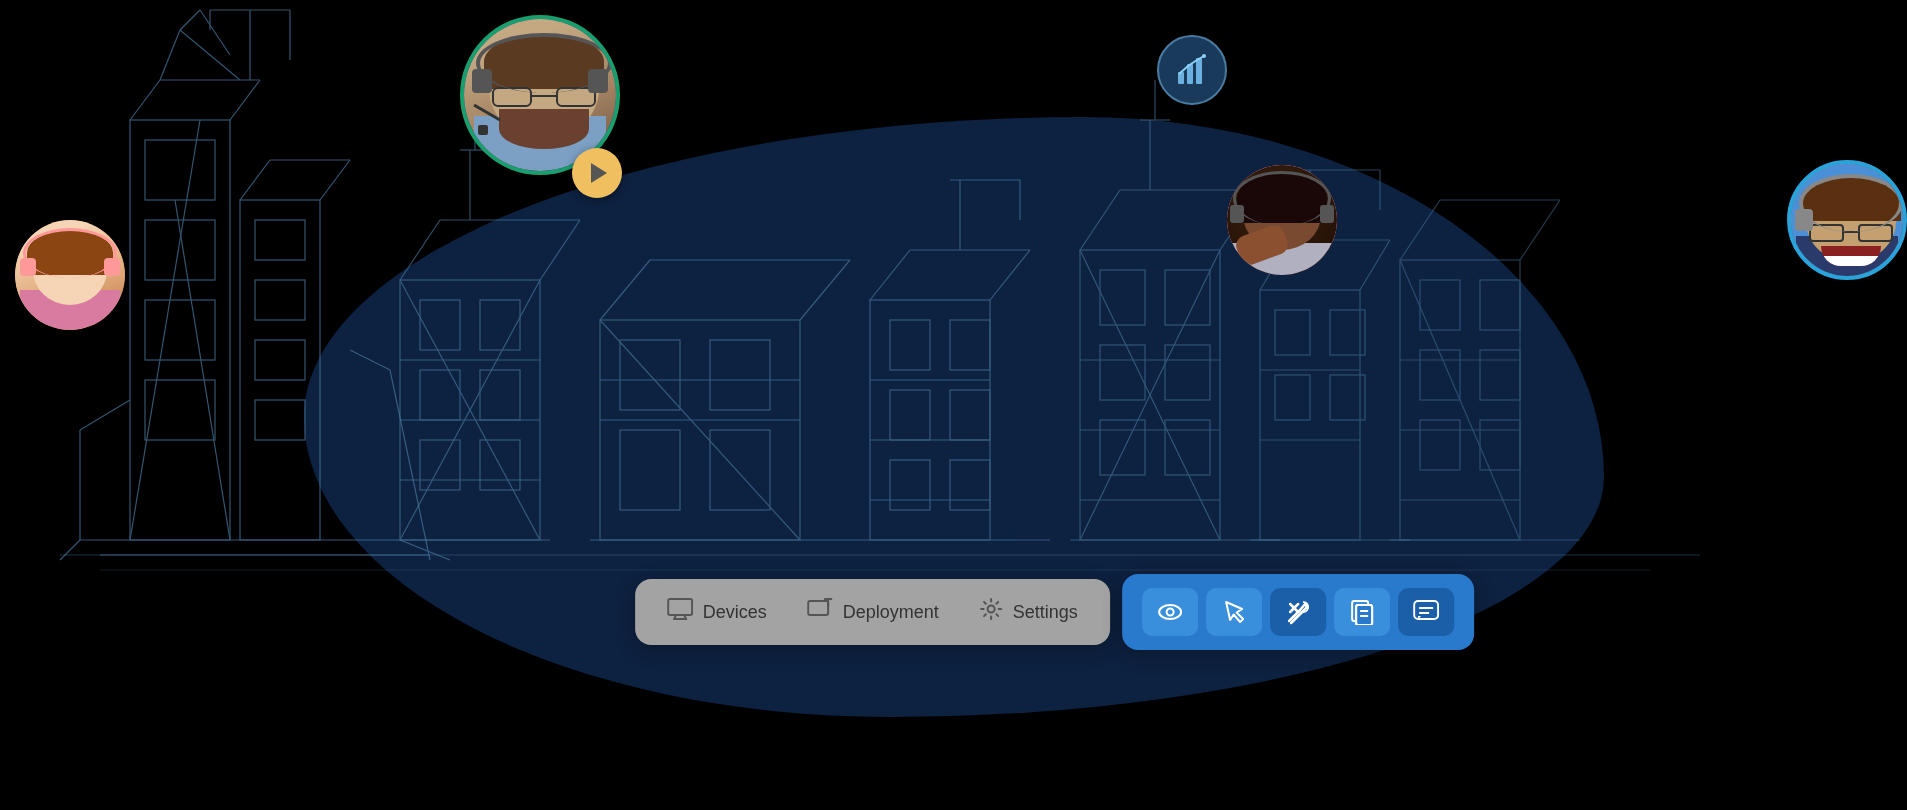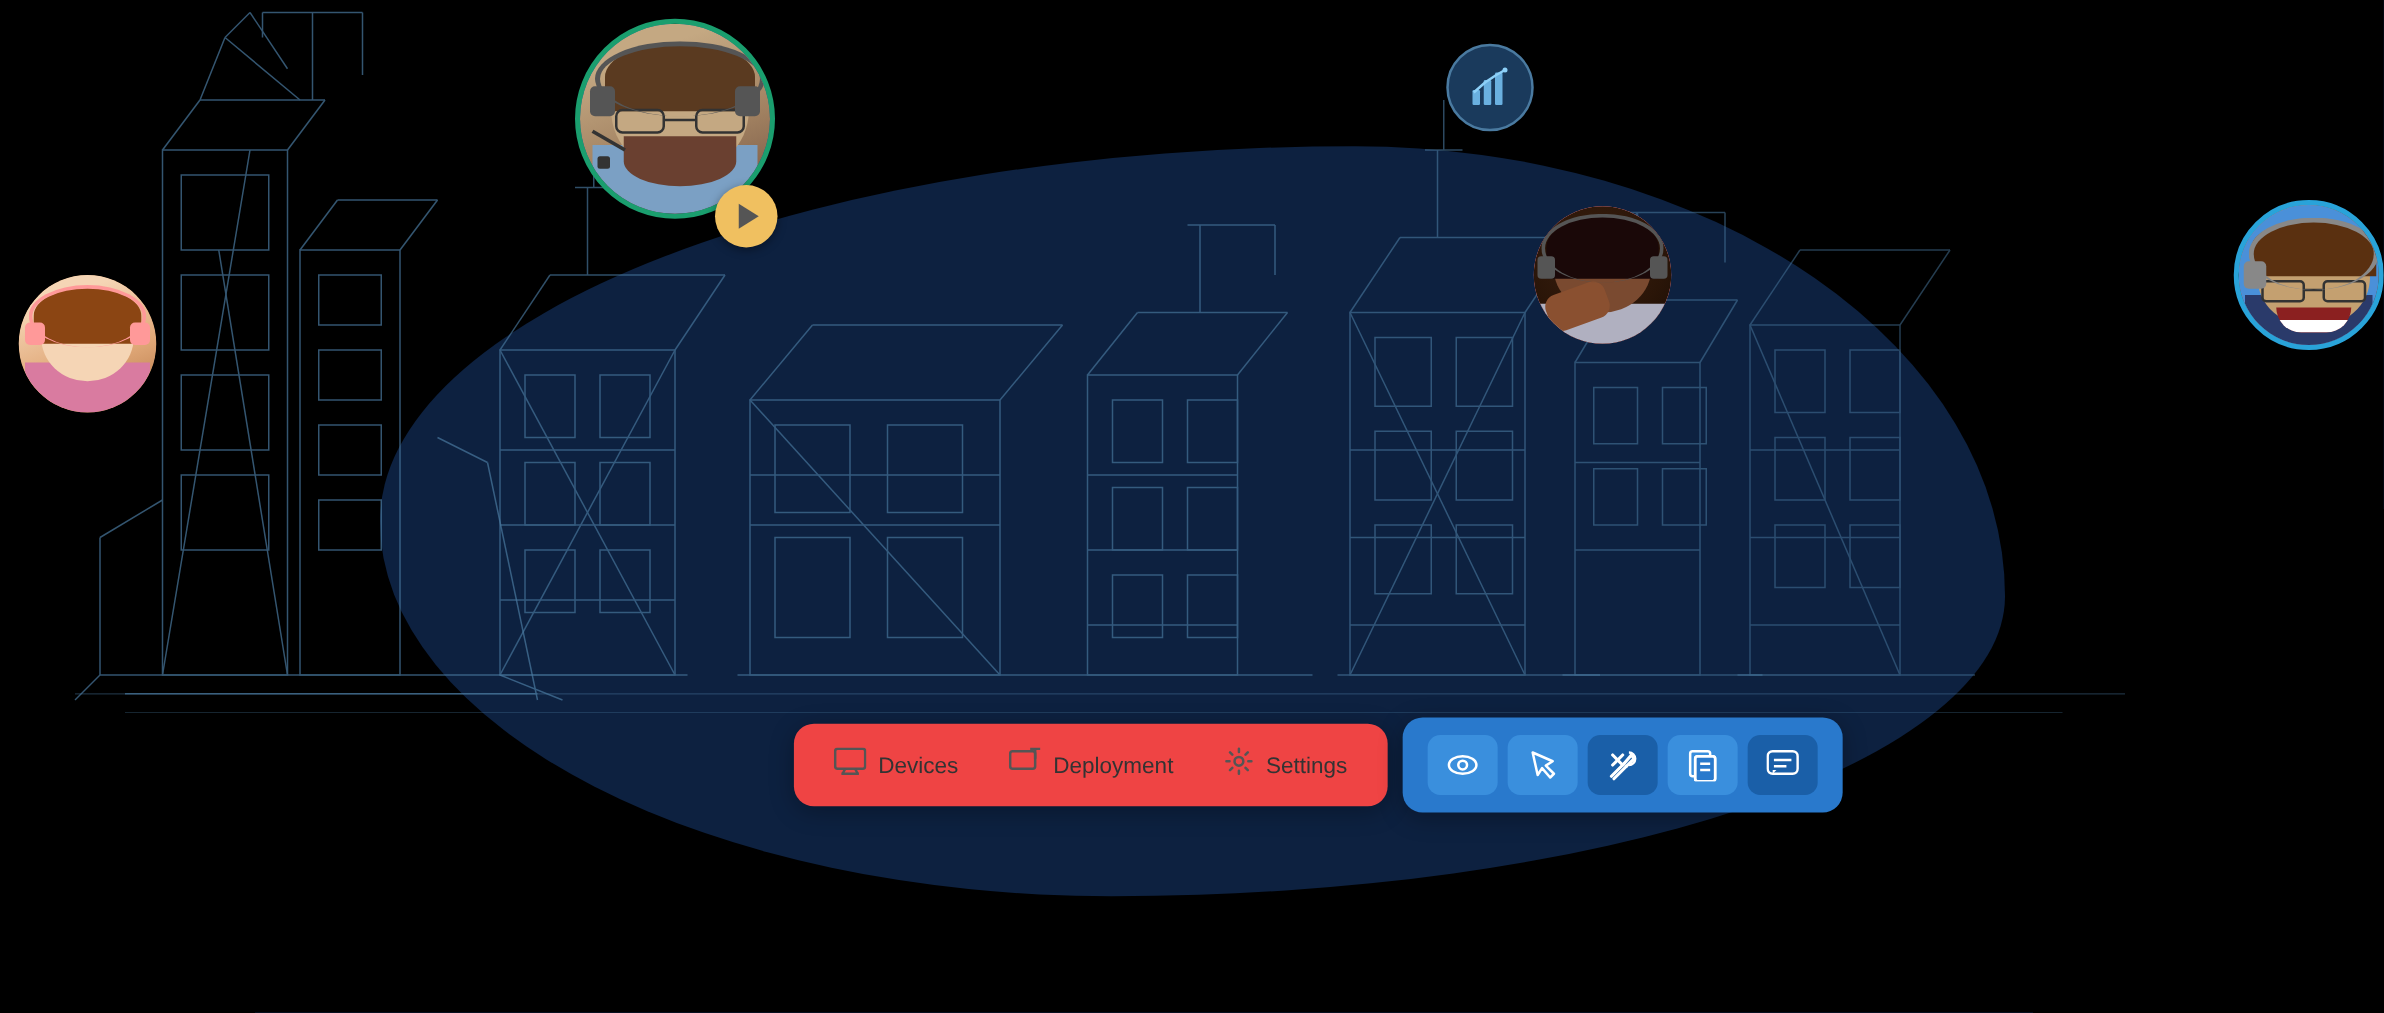--- a/index.html
+++ b/index.html
@@ -142,21 +142,21 @@
       left: 50%;
       transform: translateX(-38%);
       z-index: 20;
       display: flex;
       gap: 12px;
       align-items: center;
     }
 
     
     .white-pill {
-      background: #ef4444;
+      background: #a3a3a3;
       border-radius: 16px;
       padding: 18px 32px;
       display: flex;
       gap: 40px;
       align-items: center;
       box-shadow: 0 4px 20px rgba(0,0,0,0.3);
     }
 
     .menu-item {
       display: flex;

